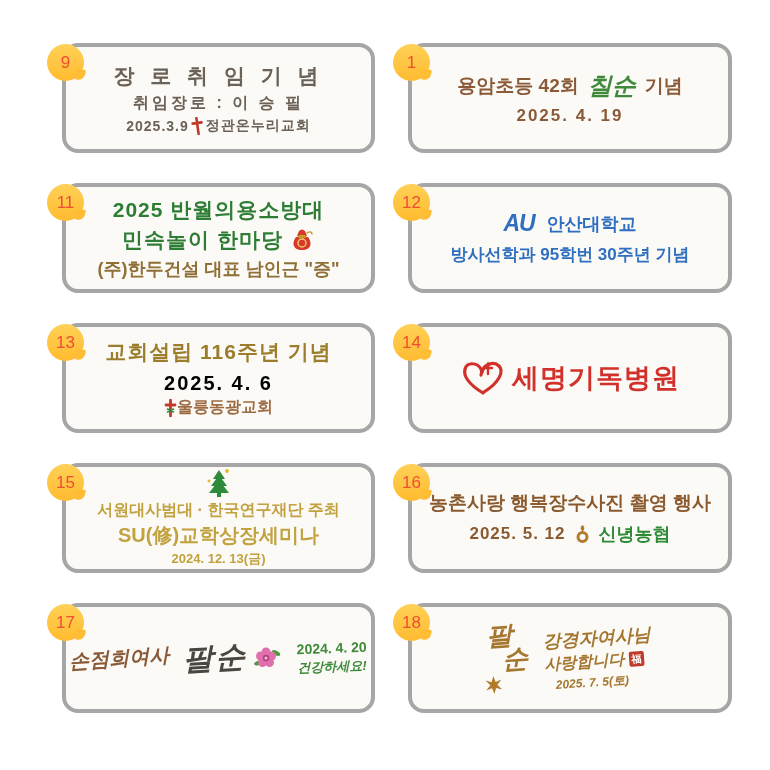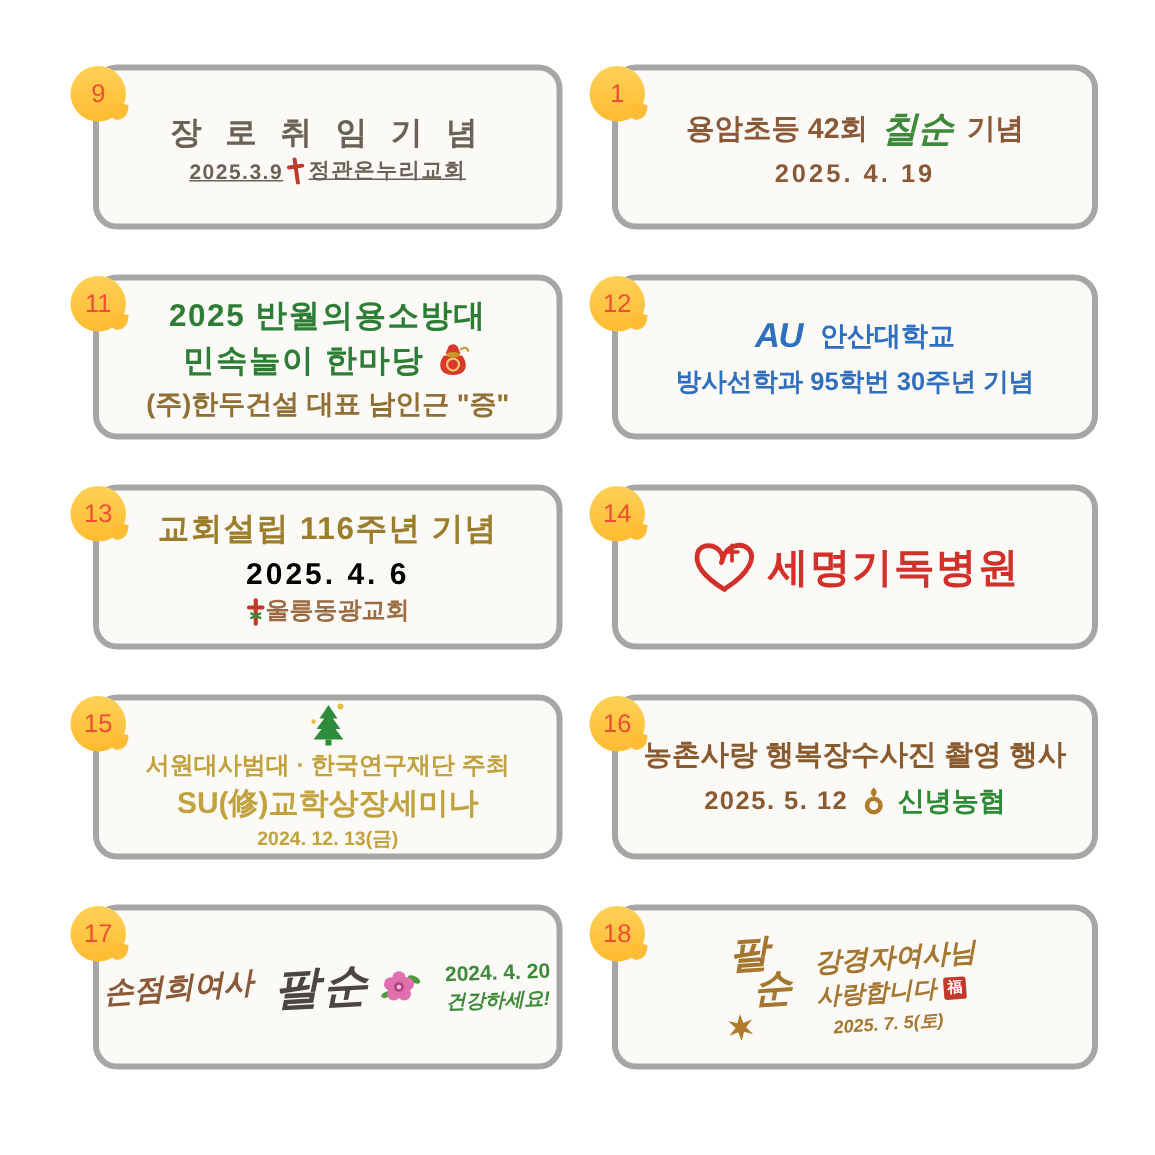--- a/index.html
+++ b/index.html
@@ -13,21 +13,21 @@
     background:linear-gradient(180deg,#ffd157 0%,#ffbb30 100%);display:flex;align-items:center;
     justify-content:center;color:#ee4e35;font-size:17px;font-weight:500;z-index:3;}
   .badge::after{content:"";position:absolute;right:-1px;bottom:1px;width:11px;height:11px;
     background:#ffbd35;border-radius:55% 10% 80% 45%;transform:rotate(10deg);z-index:-1;}
   .row{display:flex;align-items:center;justify-content:center;gap:6px;}
   .icon{display:inline-flex;align-items:center;justify-content:center;line-height:0;}
   
   .c9{color:#6b6156;}
   .c9 .l1{font-size:21px;font-weight:bold;letter-spacing:5px;}
   .c9 .l2{font-size:16px;font-weight:bold;letter-spacing:3px;margin-top:3px;}
-  .c9 .l3{font-size:14px;font-weight:bold;letter-spacing:1px;margin-top:3px;gap:2px;text-decoration:underline;}
+  .c9 .l3{font-size:14px;font-weight:bold;letter-spacing:1px;margin-top:3px;gap:2px;}
   
   .c10 .pre,.c10 .post{color:#8a5a38;font-size:19px;font-weight:bold;}
   .c10 .hl{color:#3f8a3a;font-size:24px;font-weight:bold;font-style:italic;margin:0 3px;}
   .c10 .date{color:#8a5a38;font-size:17px;font-weight:bold;letter-spacing:2px;margin-top:4px;}
   
   .c11 .l1,.c11 .l2{color:#2e7d35;font-size:21px;font-weight:bold;letter-spacing:1px;}
   .c11 .l2{margin-top:2px;}
   .c11 .l3{color:#8f6f35;font-size:18px;font-weight:bold;margin-top:3px;}
   
   .c12{color:#2f6fc0;}
@@ -75,20 +75,21 @@
 </head>
 <body>
 
 <div class="grid">
 
   <div class="card c9">
     <span class="badge">
         <span>9</span>
       </span>
     <div class="l1">장 로 취 임 기 념</div>
+    <div class="l2">취임장로 : 이 승 필</div>
     <div class="l3 row">
       <span>2025.3.9</span>
       <span class="icon">
         <svg width="13" height="18" viewBox="0 0 13 18">
             <g transform="rotate(-8 6.5 9)">
               <path d="M6.5 1 L6.5 17 M2 6 L11 6" stroke="#c0392b" stroke-width="2.6" stroke-linecap="round"></path>
             </g>
           </svg>
       </span>
         <span>정관온누리교회</span>

